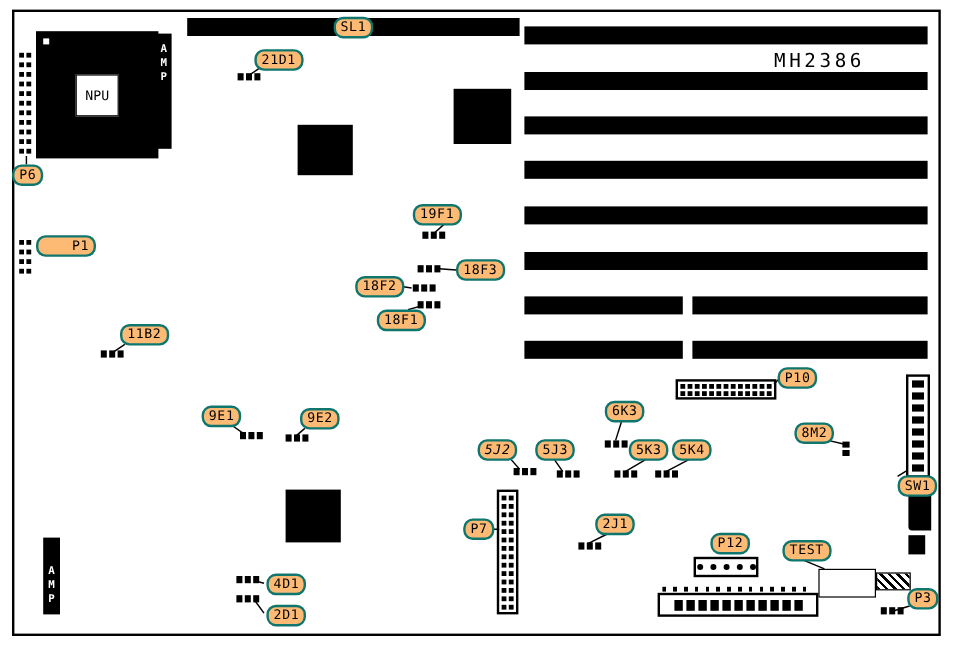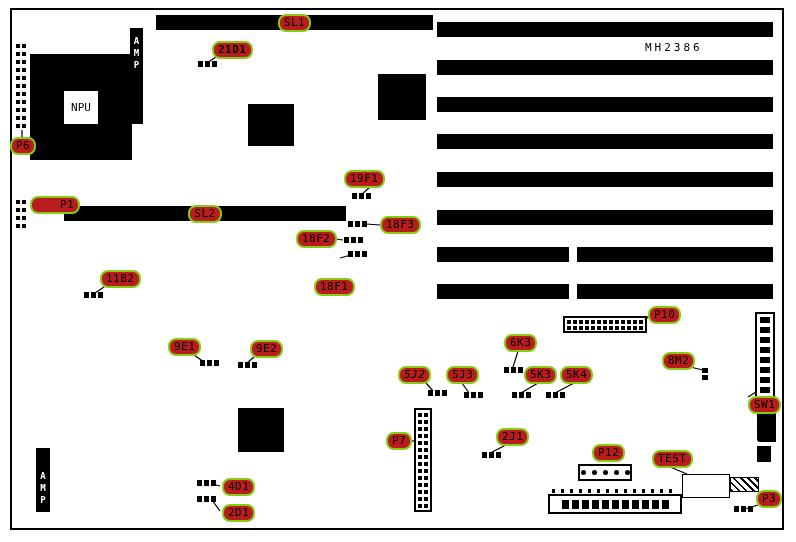--- a/index.html
+++ b/index.html
@@ -2,43 +2,43 @@
 <html><head>
 <meta charset="utf-8">
 <style>
   * { margin:0; padding:0; box-sizing:border-box; }
   html,body { background:#fff; }
   body { font-family:"DejaVu Sans Mono", monospace; color:#000; }
   .board { position:relative; width:796px; height:542px; background:#fff; overflow:hidden; }
   .abs { position:absolute; }
   .frame { position:absolute; border:2px solid #000; background:#fff; }
   .blk { position:absolute; background:#000; }
-  .lbl { position:absolute; background:#b91c1c; border:2px solid #84cc16; border-radius:8px;
+  .lbl { position:absolute; background:#fdba74; border:2px solid #0f766e; border-radius:8px;
          padding:0 4px; font-size:11px; line-height:14px; letter-spacing:0.5px;
          white-space:nowrap; z-index:4; }
   .slot { position:absolute; background:#000; display:flex; align-items:center; justify-content:center; }
   .slot .lbl { position:static; }
-  .socket { position:absolute; background:#000; display:flex; align-items:center; justify-content:center;margin-top:28px; }
+  .socket { position:absolute; background:#000; display:flex; align-items:center; justify-content:center; }
   .chiplbl { background:#fff; border:1px solid #000; padding:11px 7px; font-size:11px; line-height:11px; }
   .vbar { position:absolute; background:#000; display:flex; justify-content:center; }
   .vtext { writing-mode:vertical-lr; text-orientation:upright; color:#fff; font-size:9px;
            font-weight:bold; letter-spacing:2px; }
   .pins { position:absolute; display:grid; z-index:2; }
   .pins i, .jmp i { display:block; width:100%; height:100%; background:#000; }
   .jmp { position:absolute; display:grid; gap:2px; grid-auto-flow:column;
          grid-auto-columns:5px; grid-template-rows:6px; z-index:2; }
   .jmp.v { grid-auto-flow:row; grid-auto-rows:5px; grid-template-columns:6px; grid-template-rows:none; }
   .dots { position:absolute; display:flex; align-items:center; justify-content:center; gap:6px; background:#fff; }
   .dots i { display:block; width:5px; height:5px; background:#000; border-radius:50%; }
   .hatch { position:absolute; border:1px solid #000;
            background:repeating-linear-gradient(45deg,#000 0 2px,#fff 2px 5px); }
   .ticks { position:absolute; background:repeating-linear-gradient(to right,#000 0 3px,transparent 3px 9px); }
   .outline { position:absolute; background:#fff; border:1px solid #000; }
   svg.leaders { position:absolute; left:0; top:0; z-index:3; pointer-events:none; }
-  .ptnum { position:absolute; font-size:11px; letter-spacing:3px; z-index:2; }
+  .ptnum { position:absolute; font-size:16px; letter-spacing:3px; z-index:2; }
 </style>
 </head>
 <body>
 
 <div class="board">
 
   <div class="frame" style="left:10px;top:8px;width:774px;height:522px;"></div>
 
   <div class="socket" style="left:30px;top:26px;width:102px;height:106px;">
     <div class="chiplbl">NPU</div>
@@ -70,21 +70,21 @@
       <i></i>
       <i></i>
       <i></i>
     </div>
   <div class="lbl" style="left:10px;top:137px;">P6</div>
 
   <div class="slot" style="left:156px;top:15px;width:277px;height:15px;">
     <div class="lbl">SL1</div>
   </div>
 
-  <div class="lbl" style="left:212px;top:41px;font-weight:bold;">21D1</div>
+  <div class="lbl" style="left:212px;top:41px;">21D1</div>
   <div class="jmp" style="left:198px;top:61px;">
       <i></i>
       <i></i>
       <i></i>
     </div>
 
   <div class="blk" style="left:248px;top:104px;width:46px;height:42px;"></div>
   <div class="blk" style="left:378px;top:74px;width:48px;height:46px;"></div>
   <div class="blk" style="left:238px;top:408px;width:46px;height:44px;"></div>
 
@@ -205,43 +205,40 @@
       <i></i>
       <i></i>
       <i></i>
       <i></i>
       <i></i>
       <i></i>
       <i></i>
     </div>
   <div class="lbl" style="left:30px;top:196px;padding-left:28px;">P1</div>
 
-  <div class="slot" style="left:64px;top:206px;width:282px;height:15px;">
-    <div class="lbl">SL2</div>
-  </div>
 
   <div class="lbl" style="left:344px;top:170px;">19F1</div>
   <div class="jmp" style="left:352px;top:193px;">
       <i></i>
       <i></i>
       <i></i>
     </div>
   <div class="lbl" style="left:380px;top:216px;">18F3</div>
   <div class="jmp" style="left:348px;top:221px;">
       <i></i>
       <i></i>
       <i></i>
     </div>
   <div class="lbl" style="left:296px;top:230px;text-align:center;">18F2</div>
   <div class="jmp" style="left:344px;top:237px;">
       <i></i>
       <i></i>
       <i></i>
     </div>
-  <div class="lbl" style="left:314px;top:258px;margin-top:20px;">18F1</div>
+  <div class="lbl" style="left:314px;top:258px;">18F1</div>
   <div class="jmp" style="left:348px;top:251px;">
       <i></i>
       <i></i>
       <i></i>
     </div>
 
   <div class="abs" style="left:118px;top:422px;width:5px;height:5px;background:#fff;z-index:2;"></div>
   <div class="vbar" style="left:36px;top:448px;width:14px;height:64px;align-items:flex-end;padding-bottom:5px;">
     <span class="vtext">AMP</span>
   </div>

